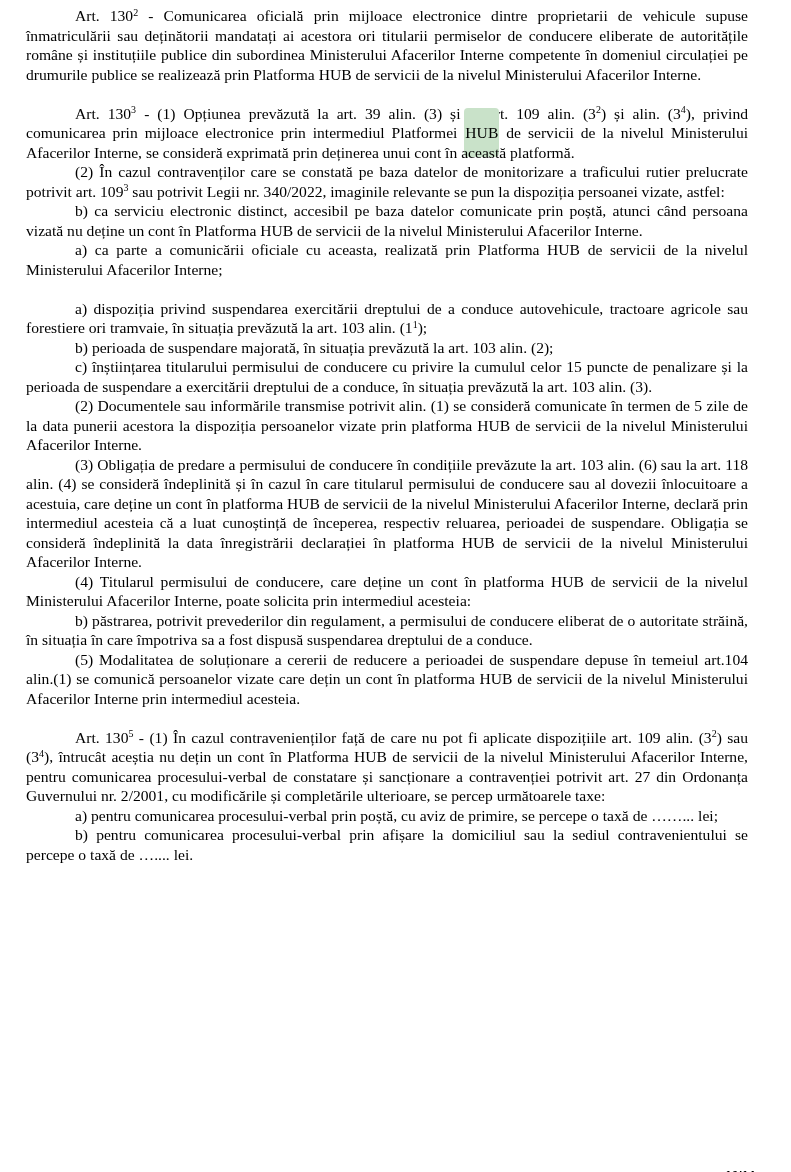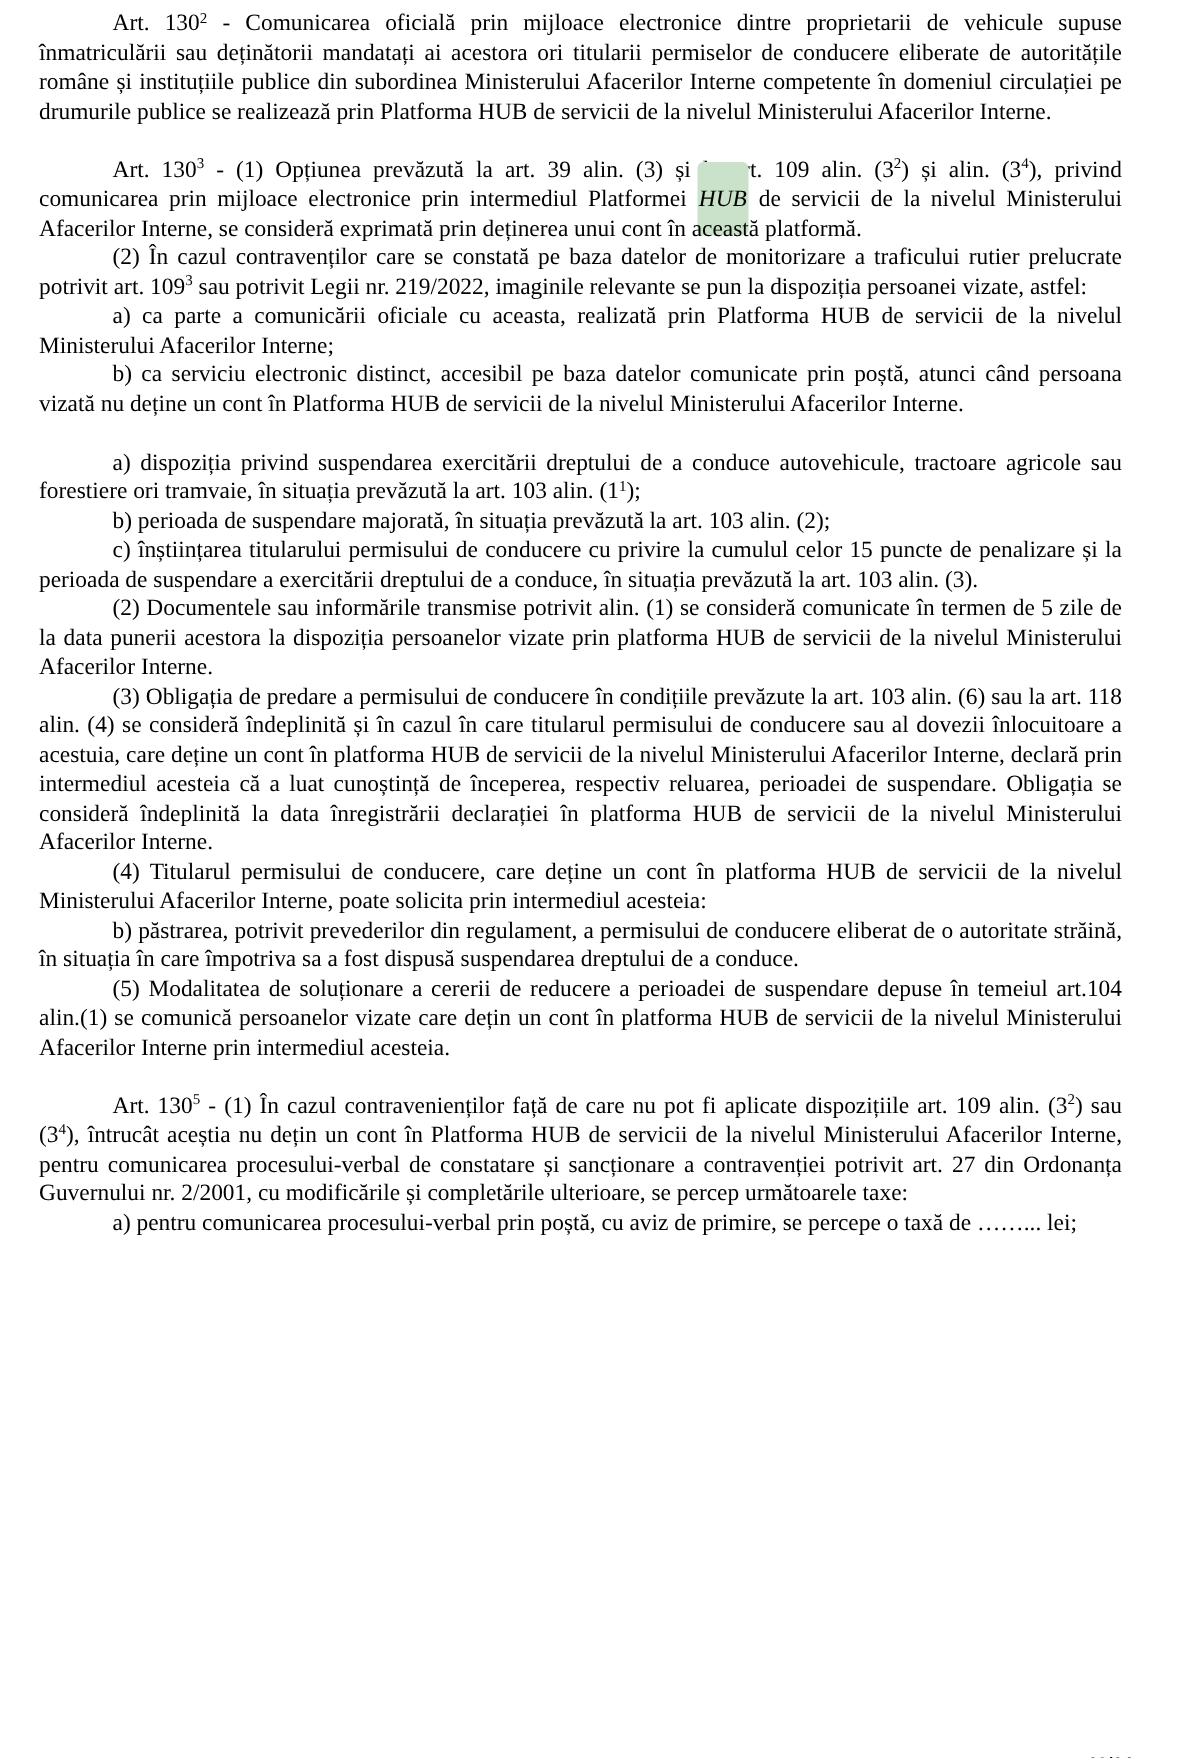--- a/index.html
+++ b/index.html
@@ -6,56 +6,57 @@
   body { width: 791px; height: 1172px; position: relative; overflow: hidden; }
   .page {
     position: absolute; left: 26px; top: 6px; width: 722px;
     font-family: "Liberation Serif", serif; font-size: 15.6px; line-height: 19.5px;
     color: #000; text-align: justify;
   }
   .p { margin: 0; text-indent: 49px; text-align: justify; }
   .gap { height: 19.5px; }
   .chapter { font-weight: bold; text-indent: 49px; margin: 0; }
   sup { font-size: 10px; line-height: 0; vertical-align: super; position: relative; top: 1px; }
-  .hl { background: #c9e2c9; border-radius: 4px; padding: 16px 1px; font-style: italic; }
+  .hl { background: #c9e2c9; border-radius: 4px; padding: 16px 1px; }
   .pagenum {
     position: absolute; right: 36px; top: 1127px;
     font-family: "Liberation Sans", sans-serif; font-weight: bold; font-size: 12px; color: #000; margin-top: 42px;
   }
 </style>
 </head>
 <body>
 
 <div class="page">
 
   <p class="p"><span>Art. 130</span><sup>2</sup><span> - Comunicarea oficială prin mijloace electronice dintre proprietarii de vehicule supuse înmatriculării sau deținătorii mandatați ai acestora ori titularii permiselor de conducere eliberate de autoritățile române și instituțiile publice din subordinea Ministerului Afacerilor Interne competente în domeniul circulației pe drumurile publice se realizează prin Platforma HUB de servicii de la nivelul Ministerului Afacerilor Interne.</span></p>
 
   <div class="gap"></div>
 
   <div>
     <p class="p"><span>Art. 130</span><sup>3</sup><span> - (1) Opțiunea prevăzută la art. 39 alin. (3) și la art. 109 alin. (3</span><sup>2</sup><span>) și alin. (3</span><sup>4</sup><span>), privind comunicarea prin mijloace electronice prin intermediul Platformei </span><span class="hl">HUB</span><span> de servicii de la nivelul Ministerului Afacerilor Interne, se consideră exprimată prin deținerea unui cont în această platformă.</span></p>
-    <p class="p"><span>(2) În cazul contravenților care se constată pe baza datelor de monitorizare a traficului rutier prelucrate potrivit art. 109</span><sup>3</sup><span> sau potrivit Legii nr. 219/2022, imaginile relevante se pun la dispoziția persoanei vizate, astfel:</span></p>
+    <p class="p"><span>(2) În cazul contravenților care se constată pe baza datelor de monitorizare a traficului rutier prelucrate potrivit art. 109</span><sup>3</sup><span> sau potrivit Legii nr. 340/2022, imaginile relevante se pun la dispoziția persoanei vizate, astfel:</span></p>
+    <p class="p">b) ca serviciu electronic distinct, accesibil pe baza datelor comunicate prin poștă, atunci când persoana vizată nu deține un cont în Platforma HUB de servicii de la nivelul Ministerului Afacerilor Interne.</p>
     <p class="p">a) ca parte a comunicării oficiale cu aceasta, realizată prin Platforma HUB de servicii de la nivelul Ministerului Afacerilor Interne;</p>
-    <p class="p">b) ca serviciu electronic distinct, accesibil pe baza datelor comunicate prin poștă, atunci când persoana vizată nu deține un cont în Platforma HUB de servicii de la nivelul Ministerului Afacerilor Interne.</p>
   </div>
 
   <div class="gap"></div>
 
   <div>
     <p class="p"><span>a) dispoziția privind suspendarea exercitării dreptului de a conduce autovehicule, tractoare agricole sau forestiere ori tramvaie, în situația prevăzută la art. 103 alin. (1</span><sup>1</sup><span>);</span></p>
     <p class="p">b) perioada de suspendare majorată, în situația prevăzută la art. 103 alin. (2);</p>
     <p class="p">c) înștiințarea titularului permisului de conducere cu privire la cumulul celor 15 puncte de penalizare și la perioada de suspendare a exercitării dreptului de a conduce, în situația prevăzută la art. 103 alin. (3).</p>
     <p class="p">(2) Documentele sau informările transmise potrivit alin. (1) se consideră comunicate în termen de 5 zile de la data punerii acestora la dispoziția persoanelor vizate prin platforma HUB de servicii de la nivelul Ministerului Afacerilor Interne.</p>
     <p class="p">(3) Obligația de predare a permisului de conducere în condițiile prevăzute la art. 103 alin. (6) sau la art. 118 alin. (4) se consideră îndeplinită și în cazul în care titularul permisului de conducere sau al dovezii înlocuitoare a acestuia, care deține un cont în platforma HUB de servicii de la nivelul Ministerului Afacerilor Interne, declară prin intermediul acesteia că a luat cunoștință de începerea, respectiv reluarea, perioadei de suspendare. Obligația se consideră îndeplinită la data înregistrării declarației în platforma HUB de servicii de la nivelul Ministerului Afacerilor Interne.</p>
     <p class="p">(4) Titularul permisului de conducere, care deține un cont în platforma HUB de servicii de la nivelul Ministerului Afacerilor Interne, poate solicita prin intermediul acesteia:</p>
     <p class="p">b) păstrarea, potrivit prevederilor din regulament, a permisului de conducere eliberat de o autoritate străină, în situația în care împotriva sa a fost dispusă suspendarea dreptului de a conduce.</p>
     <p class="p">(5) Modalitatea de soluționare a cererii de reducere a perioadei de suspendare depuse în temeiul art.104 alin.(1) se comunică persoanelor vizate care dețin un cont în platforma HUB de servicii de la nivelul Ministerului Afacerilor Interne prin intermediul acesteia.</p>
   </div>
 
   <div class="gap"></div>
 
   <div>
     <p class="p"><span>Art. 130</span><sup>5</sup><span> - (1) În cazul contravenienților față de care nu pot fi aplicate dispozițiile art. 109 alin. (3</span><sup>2</sup><span>) sau (3</span><sup>4</sup><span>), întrucât aceștia nu dețin un cont în Platforma HUB de servicii de la nivelul Ministerului Afacerilor Interne, pentru comunicarea procesului-verbal de constatare și sancționare a contravenției potrivit art. 27 din Ordonanța Guvernului nr. 2/2001, cu modificările și completările ulterioare, se percep următoarele taxe:</span></p>
     <p class="p">a) pentru comunicarea procesului-verbal prin poștă, cu aviz de primire, se percepe o taxă de ……... lei;</p>
+    <p class="p">b) pentru comunicarea procesului-verbal prin afișare la domiciliul sau la sediul contravenientului se percepe o taxă de ….... lei.</p>
   </div>
 </div>
 
 <div class="pagenum">10/14</div>
 
 </body></html>

